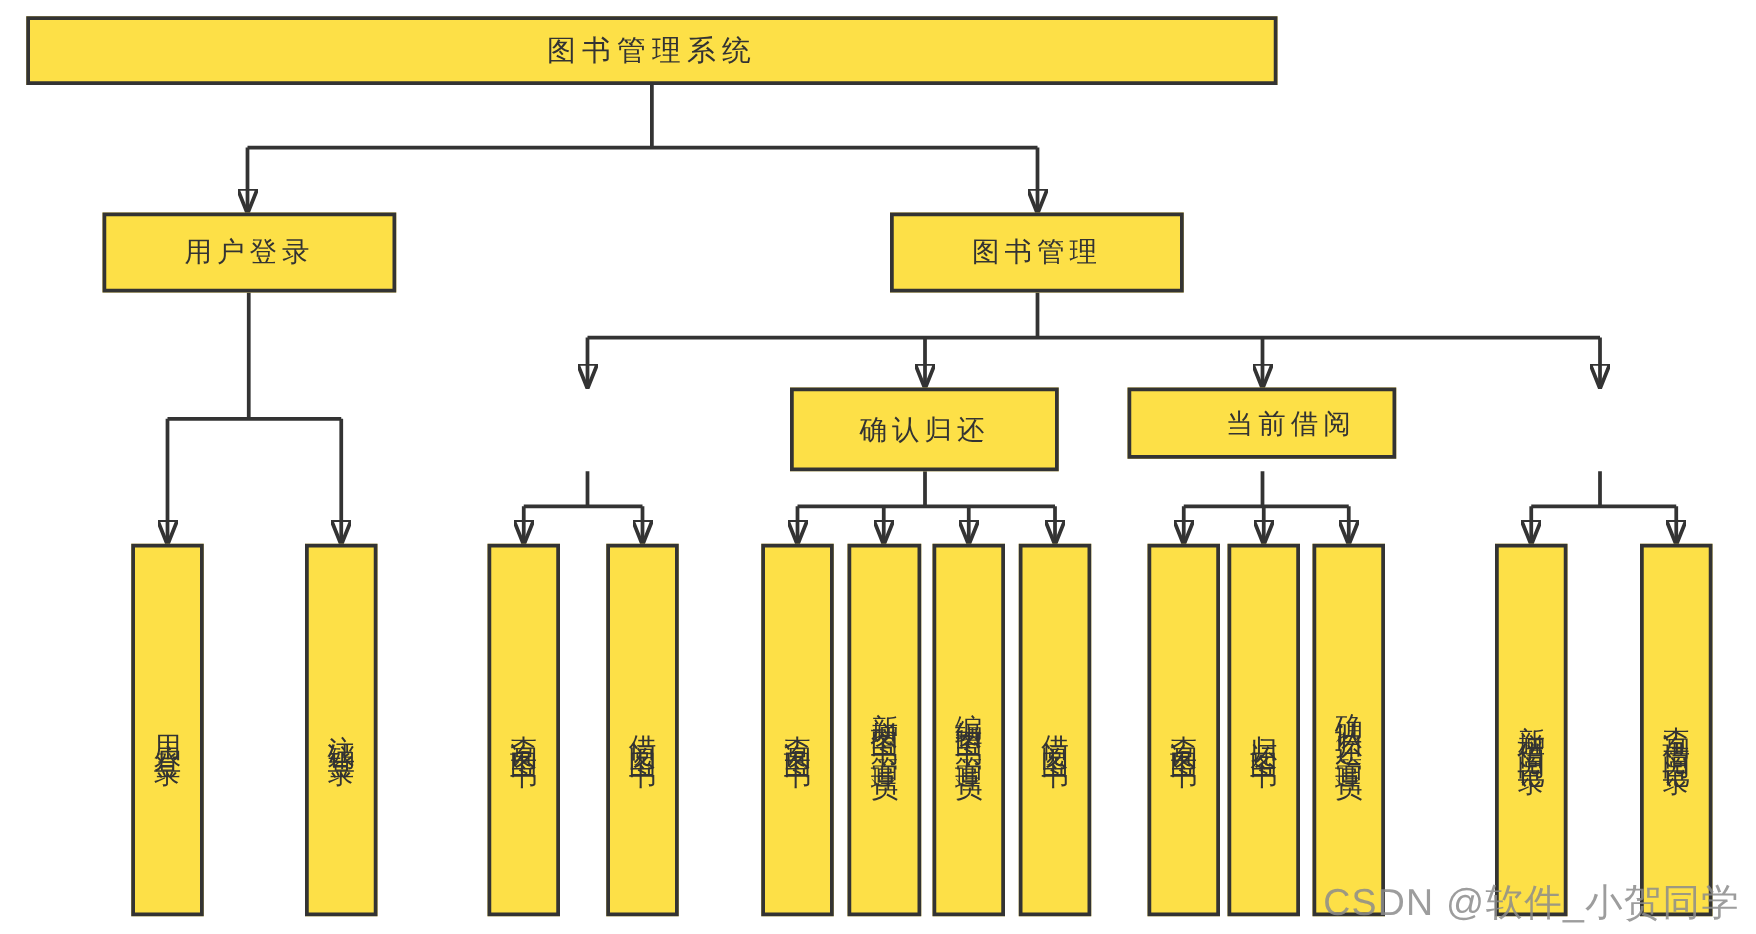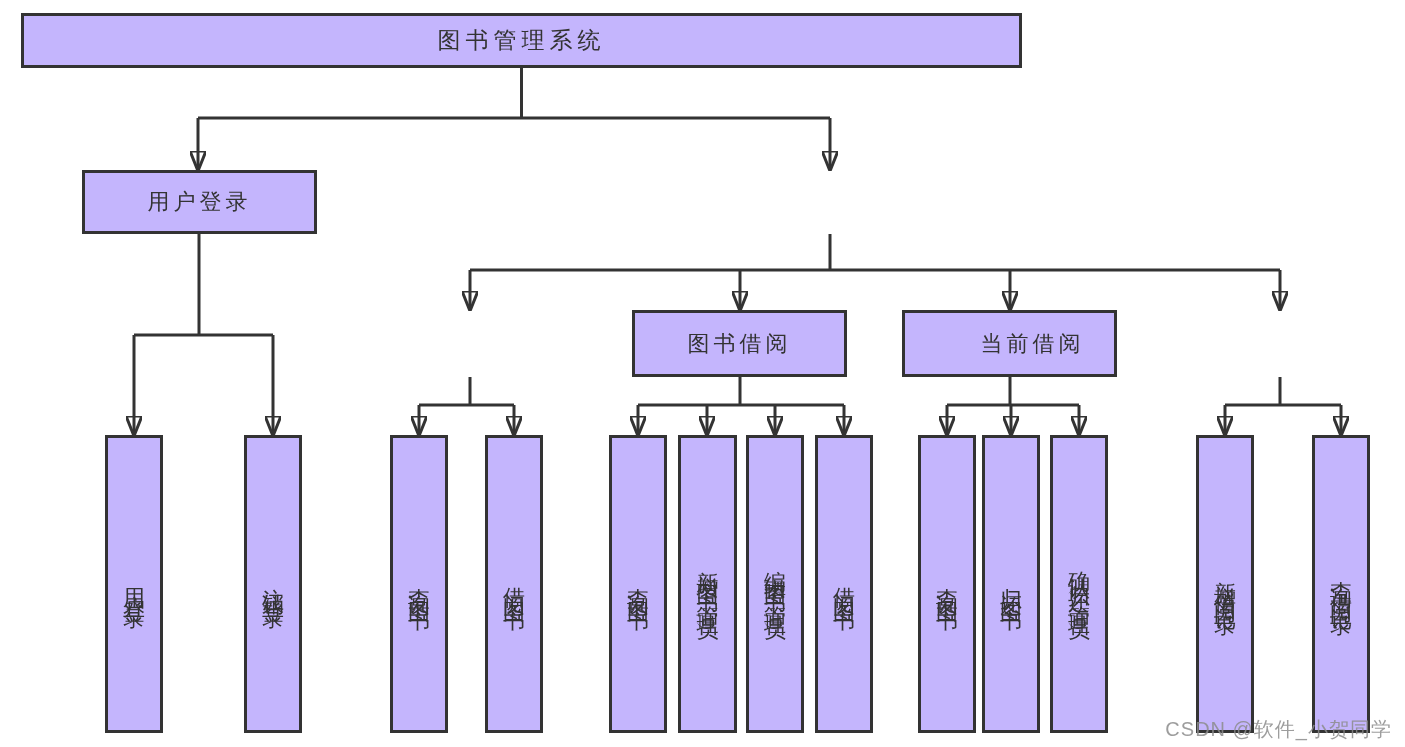--- a/index.html
+++ b/index.html
@@ -13,21 +13,21 @@
   }
   svg.connectors {
     position: absolute;
     left: 0; top: 0;
     width: 1405px; height: 747px;
   }
   svg.connectors path { stroke: #333333; stroke-width: 3; fill: none; }
   .node {
     position: absolute;
     box-sizing: border-box;
-    background: #c4b5fd;
+    background: #fde047;
     border: 3px solid #333333;
     color: #333333;
     display: flex;
     align-items: center;
     justify-content: center;
     text-align: center;
     font-size: 22px;
     letter-spacing: 4px;
     line-height: 1;
   }
@@ -38,21 +38,21 @@
     font-size: 22px;
     letter-spacing: 7px;
     top: 435px;
     height: 298px;
     width: 58px;
   }
   .watermark {
     position: absolute;
     right: 13px;
     bottom: 4px;
-    font-size: 20px;
+    font-size: 30px;
     letter-spacing: 1px;
     color: rgba(140, 140, 140, 0.85);
     z-index: 5;
     white-space: nowrap;
   }
 </style>
 </head>
 <body>
 
 <div class="canvas">
@@ -94,23 +94,24 @@
     <path d="M1079 405 V435" marker-end="url(#arrow)"></path>
 
     <path d="M1280 377 V405 M1225 405 H1341"></path>
     <path d="M1225 405 V435" marker-end="url(#arrow)"></path>
     <path d="M1341 405 V435" marker-end="url(#arrow)"></path>
   </svg>
 
   <div class="node title" style="left:21px; top:13px; width:1001px; height:55px;">图书管理系统</div>
 
   <div class="node" style="left:82px; top:170px; width:235px; height:64px;">用户登录</div>
+  <div class="node" style="left:712px; top:170px; width:235px; height:64px;">图书管理</div>
 
-  <div class="node" style="left:632px; top:310px; width:215px; height:67px;">图书借阅</div>
-  <div class="node" style="left:902px; top:310px; width:215px; height:67px;padding-left:46px;">当前借阅</div>
+  <div class="node" style="left:632px; top:310px; width:215px; height:67px;">确认归还</div>
+  <div class="node" style="left:902px; top:310px; width:215px; height:57px;padding-left:46px;">当前借阅</div>
 
   <div class="node leaf" style="left:105px;">用户登录</div>
   <div class="node leaf" style="left:244px;">注销登录</div>
 
   <div class="node leaf" style="left:390px;">查询图书</div>
   <div class="node leaf" style="left:485px;">借阅图书</div>
 
   <div class="node leaf" style="left:609px;">查询图书</div>
   <div class="node leaf" style="left:678px; width:59px;">新增图书（管理员）</div>
   <div class="node leaf" style="left:746px;">编辑图书（管理员）</div>

